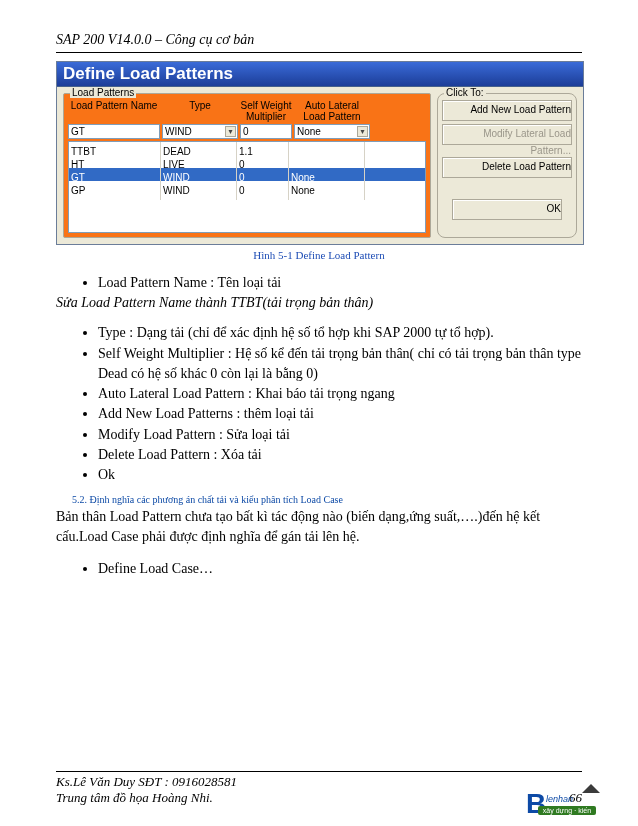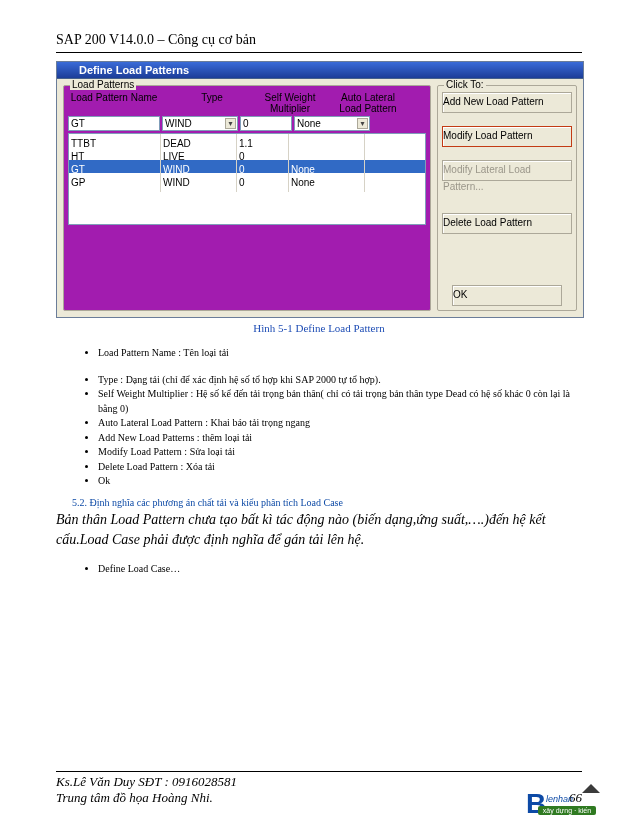--- a/index.html
+++ b/index.html
@@ -10,20 +10,21 @@
     font-size: 14px;
   }
   .page {
     width: 638px;
     height: 826px;
     position: relative;
     box-sizing: border-box;
     padding: 32px 56px 0 56px;
   }
   .header-title {
+    font-style: italic;
     font-size: 14px;
     margin-bottom: 4px;
   }
   .hr {
     border: none;
     border-top: 1.5px solid #000;
     margin: 4px 0 8px 0;
   }
 
   
@@ -33,49 +34,49 @@
     background: #ece9d8;
     font-family: Tahoma, Arial, sans-serif;
     font-size: 10px;
     color: #000;
     margin: 0 auto 4px auto;
   }
   .dialog-title {
     background: linear-gradient(#3a6bd8, #1c3d98);
     color: #fff;
     font-weight: bold;
-    font-size: 11px;
-    padding: 2px 22px;
+    font-size: 17px;
+    padding: 2px 6px;
     border-bottom: 1px solid #45608c;
   }
   .dialog-body {
     display: flex;
     padding: 6px;
     gap: 6px;
   }
   .load-panel {
     flex: 1;
     border: 1px solid #aca899;
     border-radius: 2px;
     padding: 6px 4px 4px 4px;
-    background: #a21caf;
+    background: #f97316;
     position: relative;
   }
   .panel-label {
     position: absolute;
     top: -7px;
     left: 6px;
     background: #ece9d8;
     font-size: 10px;
     padding: 0 2px;
   }
   .cols {
     display: grid;
     grid-template-columns: 92px 76px 52px 76px;
-    gap: 14px;
+    gap: 2px;
     text-align: center;
     font-size: 10px;
     margin-bottom: 2px;
   }
   .cols div { line-height: 1.1; }
   .inputs-row {
     display: grid;
     grid-template-columns: 92px 76px 52px 76px;
     gap: 2px;
     margin-bottom: 2px;
@@ -128,34 +129,34 @@
     border-right: 1px solid #d6d2c6;
     white-space: nowrap;
   }
   .row.selected {
     background: #316ac5;
     color: #fff;
   }
   .click-panel {
     width: 130px;
     border: 1px solid #aca899;
-    border-radius: 2px;
+    border-radius: 8px;
     padding: 6px 4px 4px 4px;
     background: #ece9d8;
     position: relative;
     display: flex;
     flex-direction: column;
-    gap: 13px;
+    gap: 3px;
   }
   .btn {
     border: 1px solid #aca899;
     background: #ece9d8;
     height: 19px;
     font-size: 10px;
-    text-align: left;
+    text-align: right;
     line-height: 17px;
     cursor: default;
     box-shadow: inset 1px 1px 0 #fff;
   }
   .btn.red {
     border: 1.5px solid #c33b14;
   }
   .btn.short {
     width: 108px;
     margin: 0 auto;
@@ -166,39 +167,38 @@
     text-align: center;
     color: #1e4db5;
     font-size: 11px;
     font-family: "Times New Roman", serif;
     margin: 4px 0 6px 0;
   }
 
   .bullets {
     margin: 12px 0 2px 20px;
     padding: 0;
-    font-size: 10px;
+    font-size: 14px;
     line-height: 1.45;
   }
   .bullets li {
     list-style: disc;
     margin-left: 22px;
   }
   .italic-line {
     font-style: italic;
     font-size: 14px;
     margin: 0 0 2px 0;
   }
   .section-heading {
     color: #0d4aa6;
     font-size: 10px;
     margin: 8px 0 2px 16px;
   }
   .body-italic {
-    font-style: italic;
     font-size: 14px;
     line-height: 1.45;
     margin: 0 0 2px 0;
   }
 
   .footer {
     position: absolute;
     left: 56px;
     right: 56px;
     bottom: 20px;
@@ -296,36 +296,36 @@
               <div>GP</div>
               <div>WIND</div>
               <div>0</div>
               <div>None</div>
             </div>
           </div>
       </div>
       <div class="click-panel">
         <div class="panel-label">Click To:</div>
         <div class="btn">Add New Load Pattern</div>
-        <div class="btn red">Modify Load Pattern</div>
         <div class="btn" style="color:#9a968a">Modify Lateral Load Pattern...</div>
         <div class="gap"></div>
         <div class="btn">Delete Load Pattern</div>
         <div class="gap"></div>
         <div class="gap"></div>
         <div class="btn short">OK</div>
       </div>
     </div>
   </div>
 
   <div class="caption">Hình 5-1 Define Load Pattern</div>
 
   <ul class="bullets">
     <li>Load Pattern Name : Tên loại tải</li>
   </ul>
+  <div class="italic-line">Sửa Load Pattern Name thành TTBT(tải trọng bản thân)</div>
   <ul class="bullets">
     <li>Type : Dạng tải (chỉ để xác định hệ số tổ hợp khi SAP 2000 tự tổ hợp).</li>
     <li>Self  Weight Multiplier : Hệ số kể đến tải trọng bản thân( chỉ có tải trọng bản thân type Dead có hệ số khác 0 còn lại là bằng 0)</li>
     <li>Auto Lateral Load Pattern : Khai báo tải trọng ngang</li>
     <li>Add New Load Patterns : thêm loại tải</li>
     <li>Modify Load Pattern : Sửa loại tải</li>
     <li>Delete Load Pattern : Xóa tải</li>
     <li>Ok</li>
   </ul>
 

